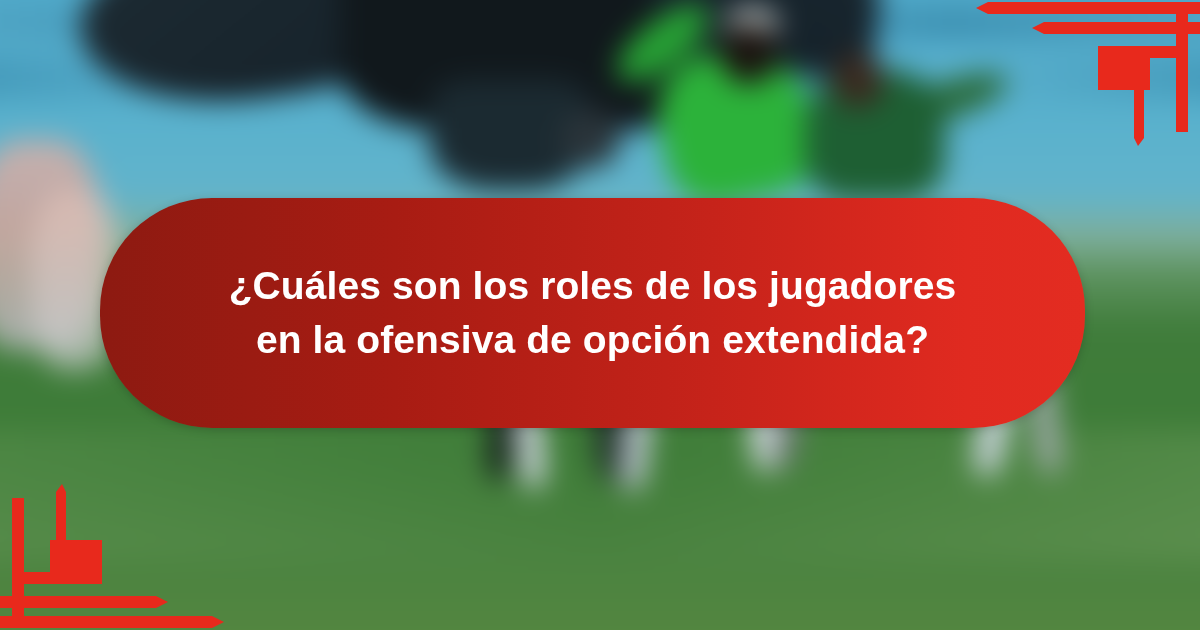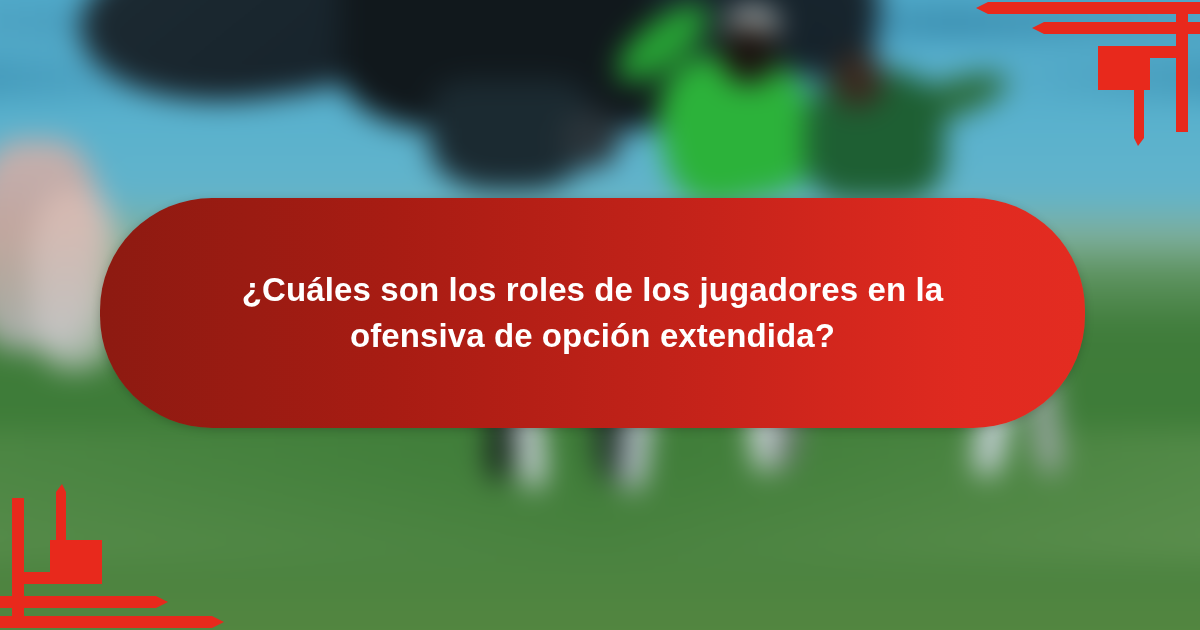--- a/index.html
+++ b/index.html
@@ -168,21 +168,21 @@
     display: flex;
     align-items: center;
     justify-content: center;
     box-shadow: 0 2px 10px rgba(0,0,0,.18);
   }
   .card-title {
     margin: 0;
     width: 760px;
     text-align: center;
     color: #ffffff;
-    font-size: 33px;
+    font-size: 39px;
     font-weight: 600;
     line-height: 1.38;
     letter-spacing: .1px;
   }
 
   
   .orn {
     position: absolute;
     pointer-events: none;
   }

